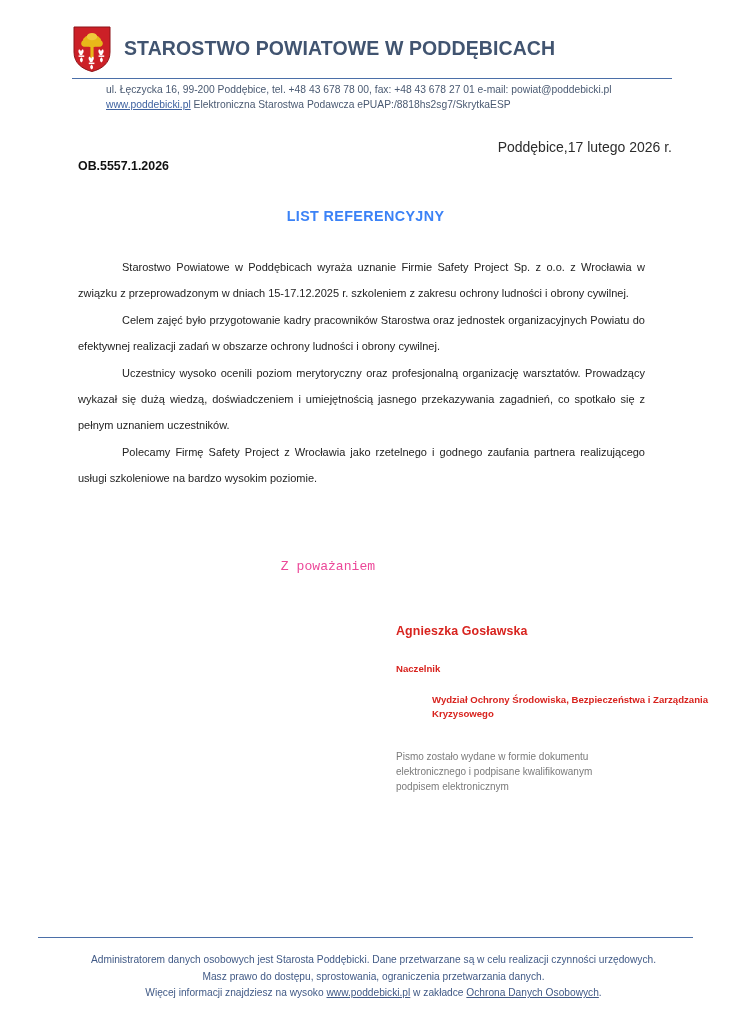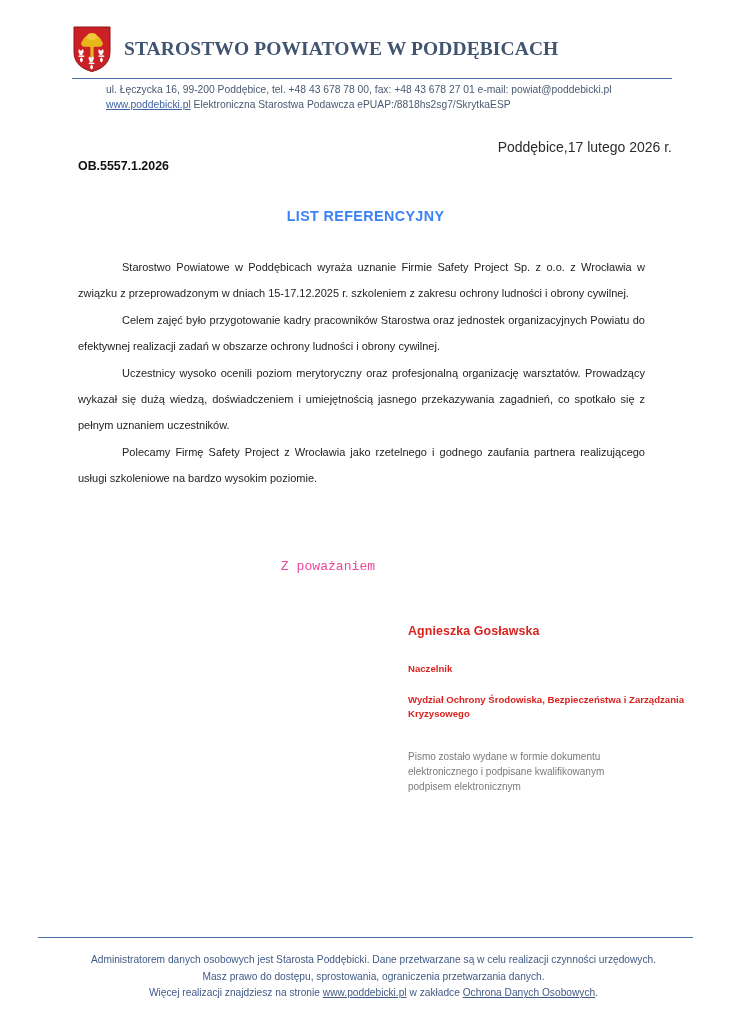--- a/index.html
+++ b/index.html
@@ -37,21 +37,21 @@
     gap: 12px;
     height: 50px;
   }
   .crest {
     width: 40px;
     height: 48px;
     flex: 0 0 40px;
     display: block;
   }
   .org-title {
-    font-family: Liberation Serif, serif;
+    font-family: Liberation Sans, sans-serif;
     font-size: 19.5px;
     font-weight: bold;
     letter-spacing: 0.1px;
     color: #415470;
     white-space: nowrap;
     line-height: 1;
   }
   .header-rule {
     position: absolute;
     left: 72px;
@@ -138,21 +138,21 @@
     width: 656px;
     text-align: center;
     font-size: 13.1px;
     color: #ec4899;
     font-family: Liberation Mono, monospace;
   }
 
   
   .signature {
     position: absolute;
-    left: 408px;
+    left: 396px;
     top: 624px;
     width: 290px;
     color: #d8231e;
   }
   .sig-name {
     font-size: 12.4px;
     font-weight: bold;
     letter-spacing: 0.1px;
     line-height: 1.2;
     font-family: "Liberation Sans", sans-serif;
@@ -164,20 +164,21 @@
     line-height: 1.3;
     font-family: "Liberation Sans", sans-serif;
   }
   .sig-dept {
     margin-top: 18px;
     font-size: 9.6px;
     font-weight: bold;
     line-height: 1.45;
     width: 278px;
     font-family: "Liberation Sans", sans-serif;
+    margin-left: 36px;
   }
   .sig-note {
     margin-top: 28px;
     font-size: 10px;
     font-weight: normal;
     line-height: 1.5;
     color: #7b7b7b;
     width: 200px;
     font-family: "Liberation Sans", sans-serif;
   }
@@ -271,16 +272,16 @@
     <div class="sig-name">Agnieszka Gosławska</div>
     <div class="sig-role">Naczelnik</div>
     <div class="sig-dept">Wydział Ochrony Środowiska, Bezpieczeństwa i Zarządzania Kryzysowego</div>
     <div class="sig-note">Pismo zostało wydane w formie dokumentu elektronicznego i podpisane kwalifikowanym podpisem elektronicznym</div>
   </div>
 
   <div class="footer-rule"></div>
   <div class="footer">
     <span class="footer-line">Administratorem danych osobowych jest Starosta Poddębicki. Dane przetwarzane są w celu realizacji czynności urzędowych.</span>
     <span class="footer-line">Masz prawo do dostępu, sprostowania, ograniczenia przetwarzania danych.</span>
-    <span class="footer-line"><span>Więcej realizacji znajdziesz na stronie </span><span class="u">www.poddebicki.pl</span><span> w zakładce </span><span class="u">Ochrona Danych Osobowych</span><span>.</span></span>
+    <span class="footer-line"><span>Więcej informacji znajdziesz na wysoko </span><span class="u">www.poddebicki.pl</span><span> w zakładce </span><span class="u">Ochrona Danych Osobowych</span><span>.</span></span>
   </div>
 
 </div>
 
 </body></html>

